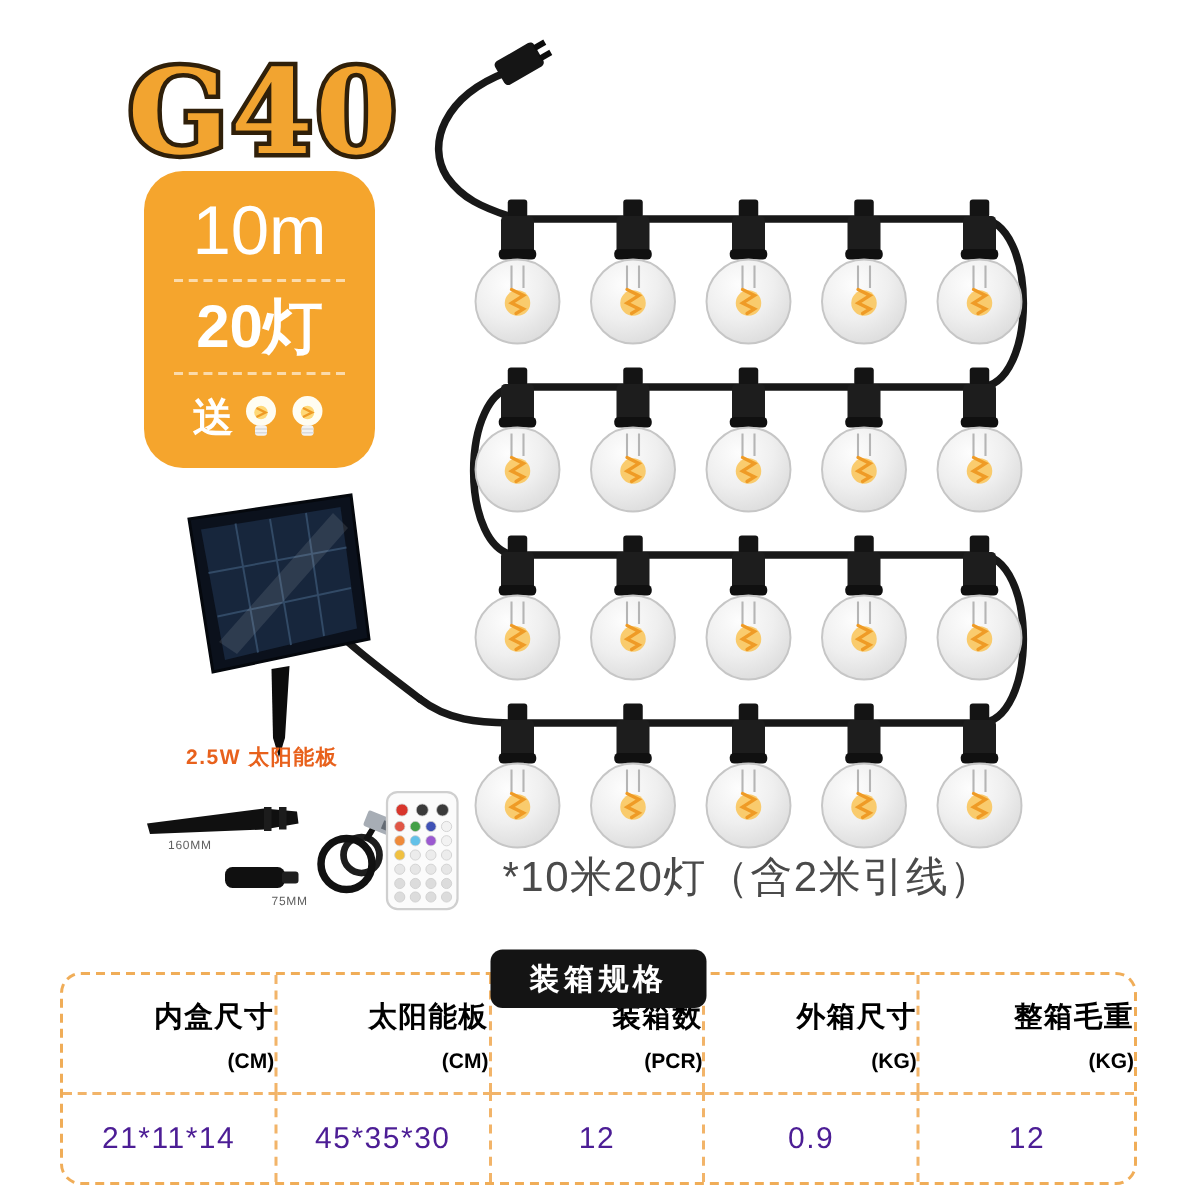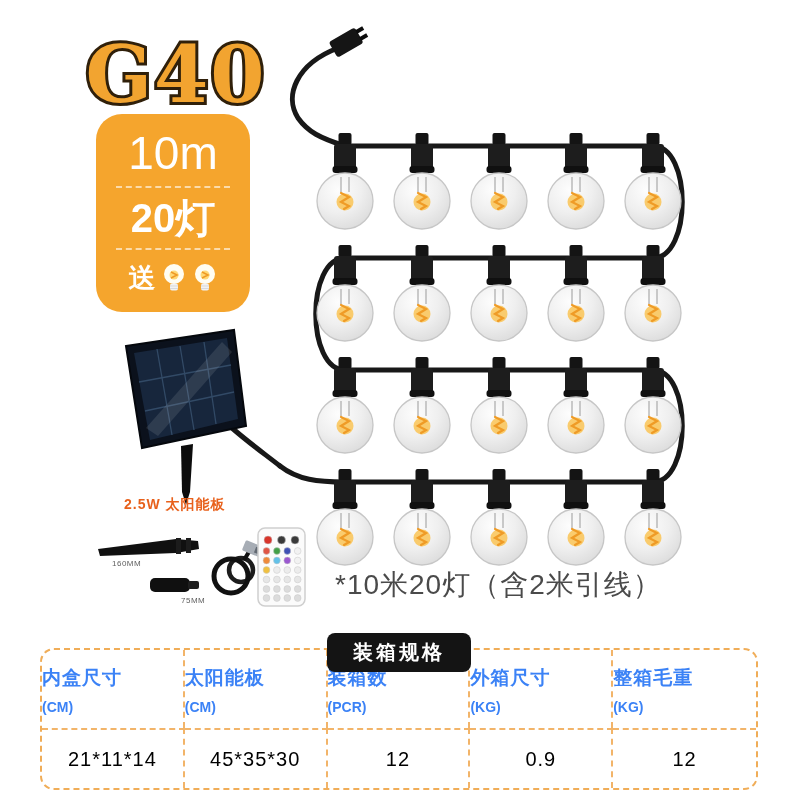--- a/index.html
+++ b/index.html
@@ -44,27 +44,27 @@
     background:#141414;color:#fff;font-size:20px;font-weight:bold;
     padding:6px 26px;border-radius:8px;letter-spacing:3px;white-space:nowrap;
   }
   .spec-grid{
     display:grid;grid-template-columns:repeat(5,1fr);grid-template-rows:78px 1fr;
     width:100%;height:100%;box-sizing:border-box;
   }
   .cell{border-right:2px dashed #f2b469;box-sizing:border-box;}
   .cell.last{border-right:none;}
   .h{
-    text-align:left;color:#3b82f6;font-weight:bold;padding-top:15px;
+    text-align:right;color:#000000;font-weight:bold;padding-top:15px;
   }
   .h .nm{font-size:19px;letter-spacing:1px;}
   .h .un{font-size:14px;margin-top:8px;}
   .v{
     border-top:2px dashed #f2b469;display:flex;align-items:center;justify-content:center;
-    font-size:20px;color:#000000;letter-spacing:1px;
+    font-size:20px;color:#4c1d95;letter-spacing:1px;
   }
 </style>
 </head>
 <body>
 
 <div id="stage">
 
   <svg id="scene" width="800" height="640" viewBox="0 0 800 640" style="position:absolute;left:0;top:0;">
     <defs>
       <radialGradient id="bulbGrad" cx="38%" cy="30%" r="75%">

